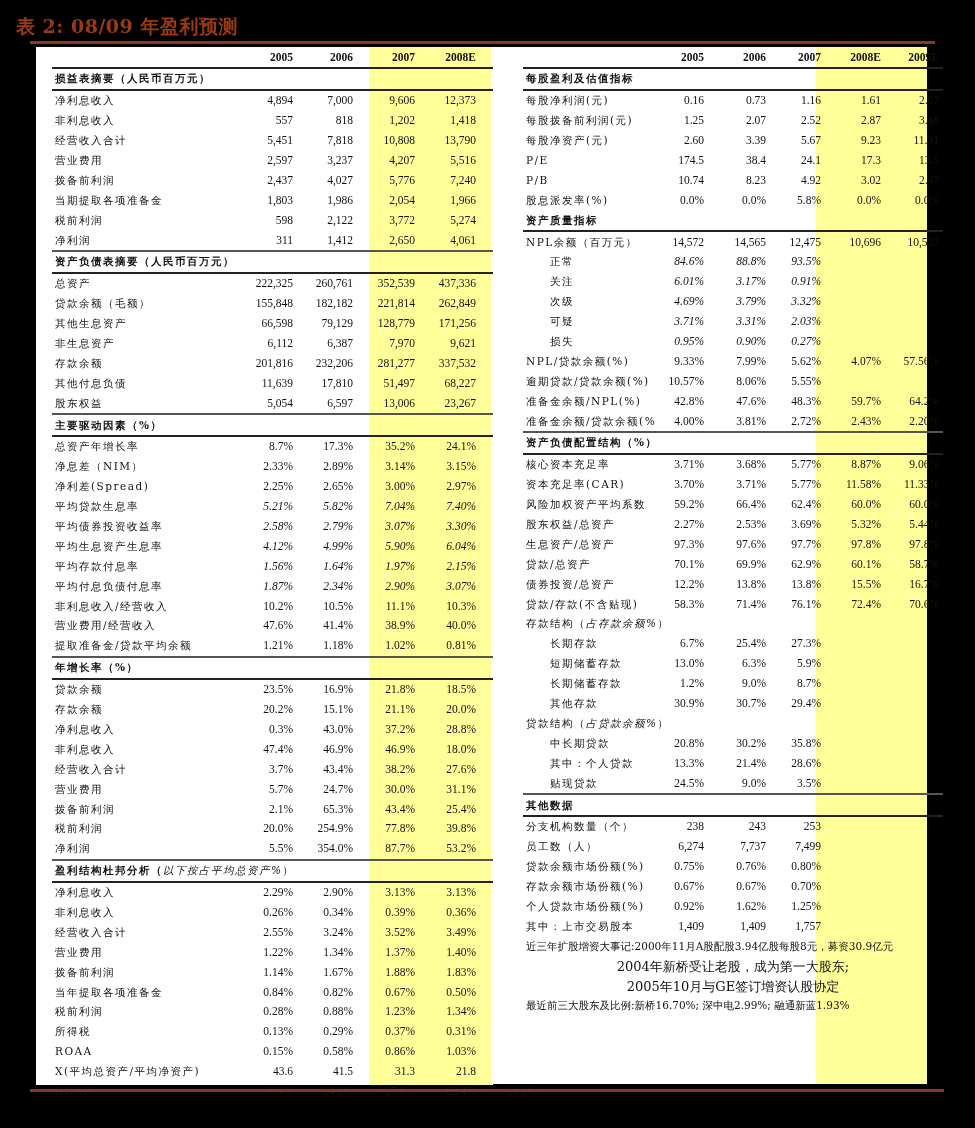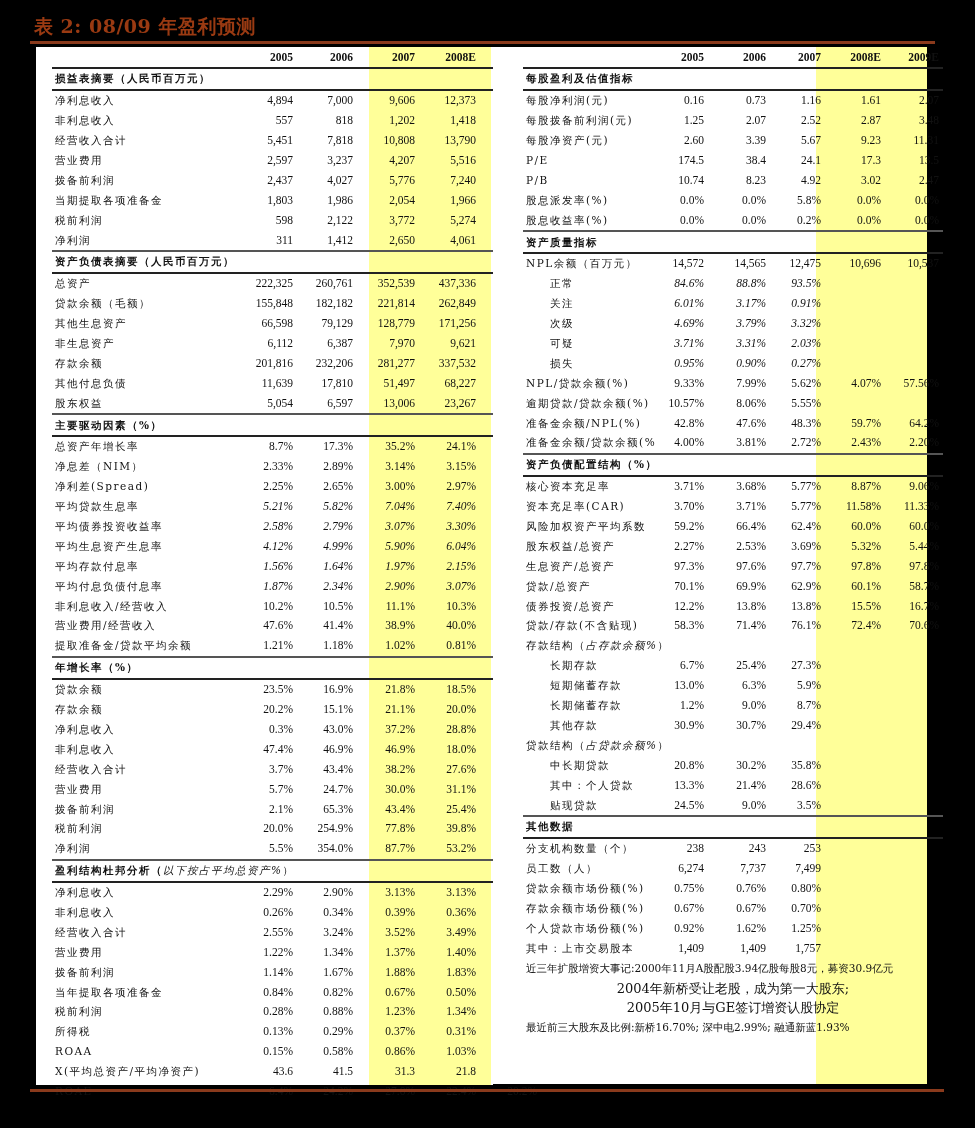--- a/index.html
+++ b/index.html
@@ -1,18 +1,18 @@
 <!DOCTYPE html>
 <html><head>
 <meta charset="utf-8">
 <style>
   html, body { margin:0; padding:0; }
   body { width:975px; height:1128px; background:#000; position:relative; overflow:hidden;
          font-family:"Liberation Serif","DejaVu Serif",serif; color:#111; }
-  .title { position:absolute; left:34px; top:14px; font-size:19px; font-weight:bold; color:#9a3a12;
+  .title { position:absolute; left:16px; top:14px; font-size:19px; font-weight:bold; color:#9a3a12;
            font-family:"DejaVu Serif","Liberation Serif",serif; letter-spacing:0.5px; }
   .rule-top { position:absolute; left:30px; top:41px; width:905px; height:3px; background:#8a3a1c; }
   .rule-bottom { position:absolute; left:30px; top:1089px; width:914px; height:3px; background:#8a3a1c; }
   .source { position:absolute; left:34px; top:1140px; font-size:13px; font-weight:bold; color:#9a3a12;
             font-family:"DejaVu Serif","Liberation Serif",serif; }
   .panel { position:absolute; background:#fff; }
   .panel-left { left:36px; top:47px; width:457px; height:1038px; }
   .panel-gap { position:absolute; left:493px; top:47px; width:14px; height:1037px; background:#fff; }
   .panel-right { left:507px; top:47px; width:420px; height:1037px; }
   .yellow { position:absolute; top:0; bottom:0; background:#ffff99; }
@@ -509,28 +509,20 @@
           <td class="num">2.47</td>
         </tr>
         <tr class="">
           <td class="lbl"><span>股息派发率(%)</span></td>
           <td class="num">0.0%</td>
           <td class="num">0.0%</td>
           <td class="num">5.8%</td>
           <td class="num">0.0%</td>
           <td class="num">0.0%</td>
         </tr>
-        <tr class="endsec">
-          <td class="lbl"><span>股息收益率(%)</span></td>
-          <td class="num">0.0%</td>
-          <td class="num">0.0%</td>
-          <td class="num">0.2%</td>
-          <td class="num">0.0%</td>
-          <td class="num">0.0%</td>
-        </tr>
         <tr class="sec">
           <td class="lbl" colspan="6"><span>资产质量指标</span></td>
         </tr>
         <tr class="">
           <td class="lbl"><span>NPL余额（百万元）</span></td>
           <td class="num">14,572</td>
           <td class="num">14,565</td>
           <td class="num">12,475</td>
           <td class="num">10,696</td>
           <td class="num">10,537</td>

